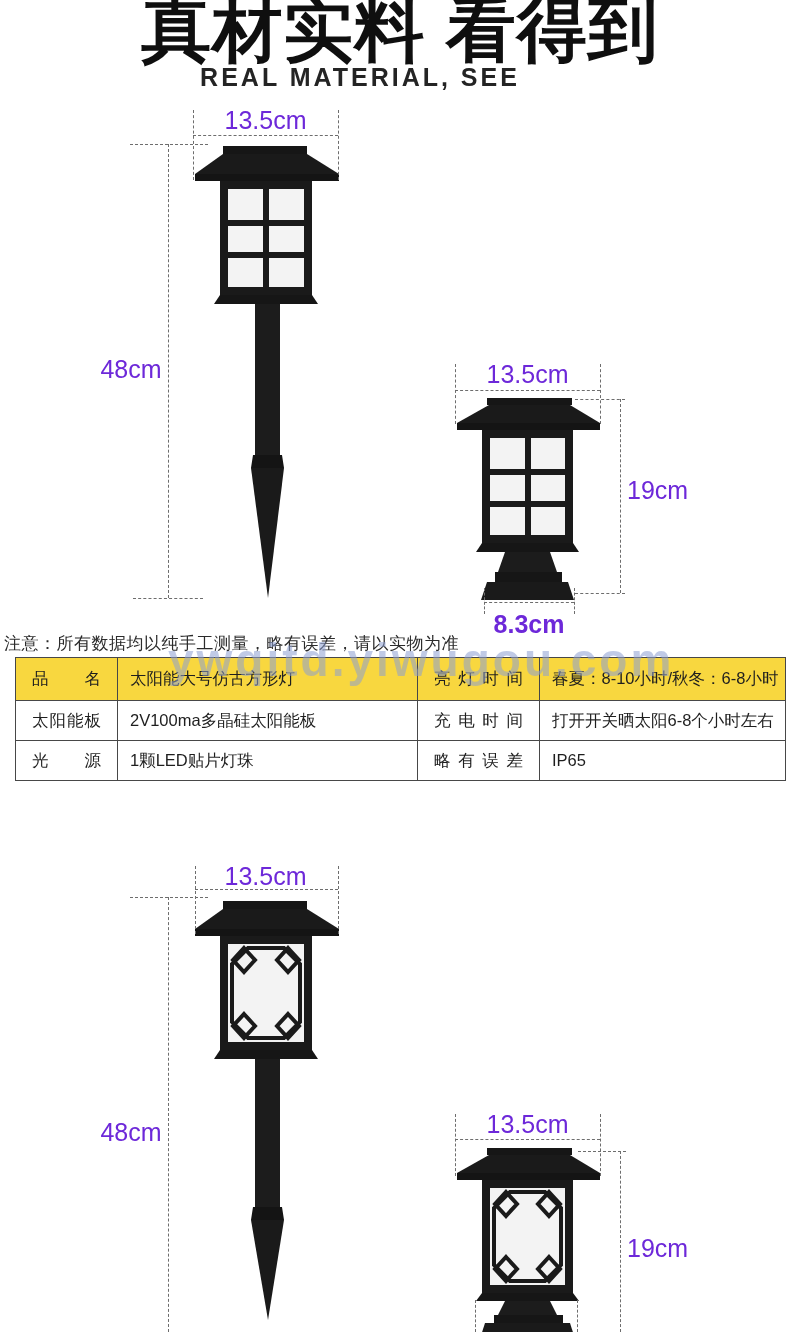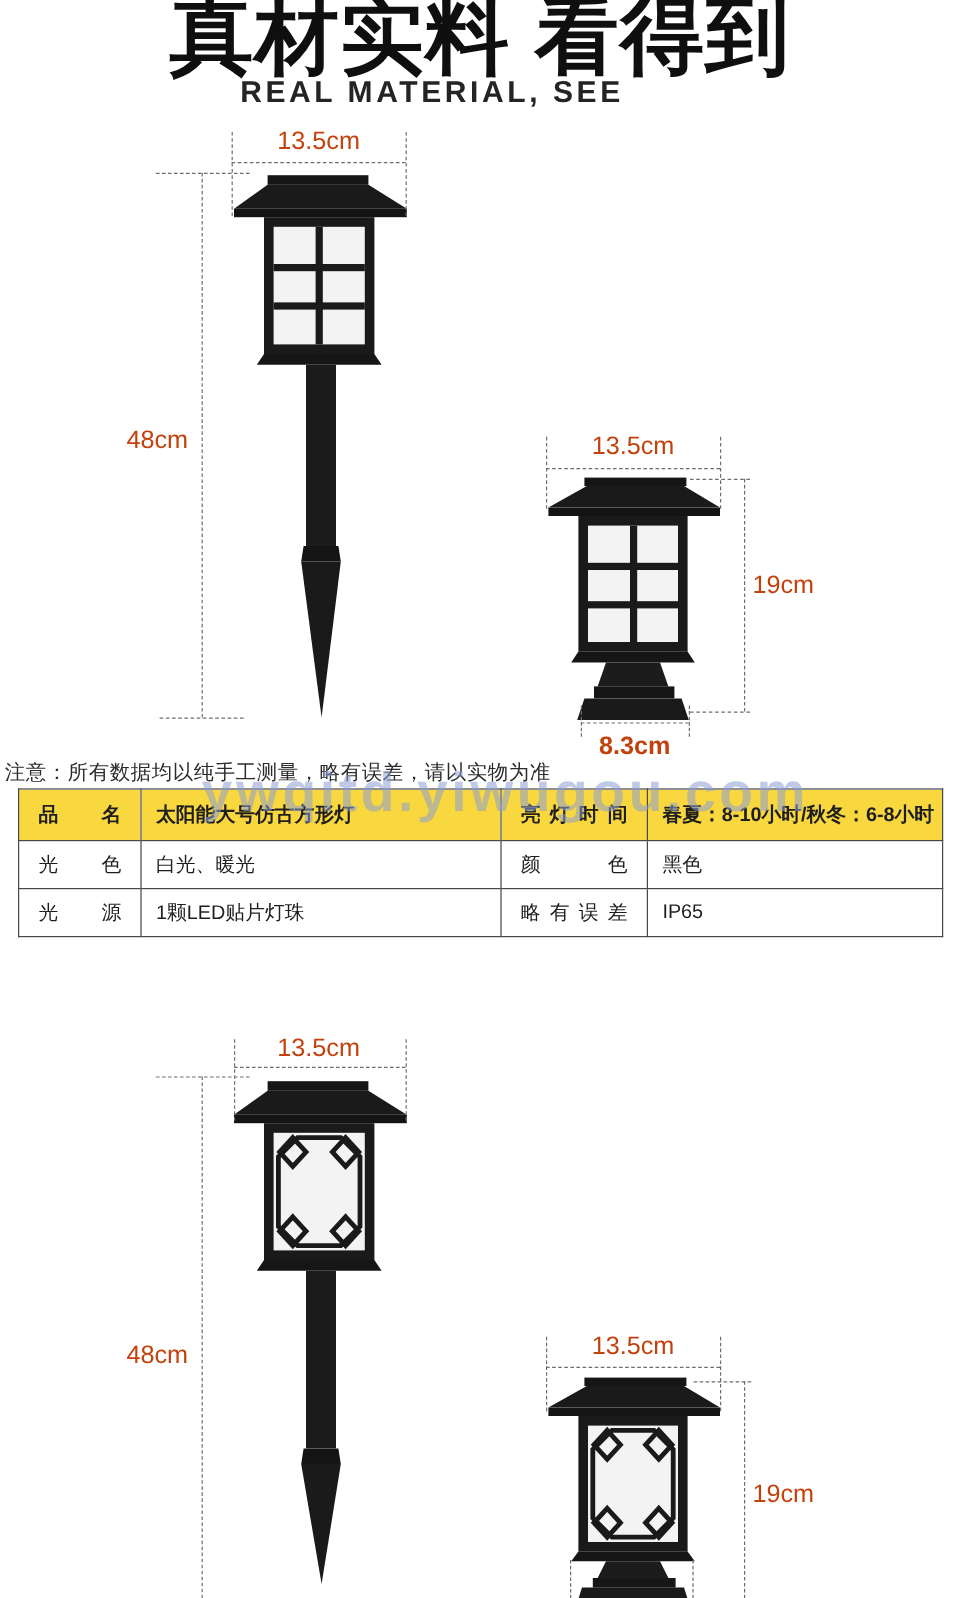--- a/index.html
+++ b/index.html
@@ -8,36 +8,36 @@
 
   
   .title{position:absolute;top:-16px;left:0;width:800px;text-align:center;
          font-size:70px;font-weight:900;color:#0f0f0f;letter-spacing:1px;white-space:nowrap;}
   .subtitle{position:absolute;top:63px;left:0;width:720px;text-align:center;
             font-size:25px;font-weight:600;color:#242424;letter-spacing:3px;}
 
   
   .dash-h{position:absolute;border-top:1.5px dashed #6d6d6d;height:0;}
   .dash-v{position:absolute;border-left:1.5px dashed #6d6d6d;width:0;}
-  .dim-label{position:absolute;font-size:21px;color:#c2410c;text-align:center;white-space:nowrap;}
+  .dim-label{position:absolute;font-size:25px;color:#6d28d9;text-align:center;white-space:nowrap;}
   .dim-label.right{text-align:center;}
 
   
   .note{position:absolute;left:4px;top:632px;font-size:17px;color:#2b2b2b;letter-spacing:0.5px;}
 
   
   .watermark{position:absolute;left:168px;top:633px;width:640px;font-size:46px;font-weight:700;
              color:rgba(140,158,210,0.55);letter-spacing:3px;white-space:nowrap;pointer-events:none;}
 
   
   .spec{position:absolute;left:15px;top:657px;width:770px;border-collapse:collapse;
         table-layout:fixed;font-size:16.5px;color:#1e1e1e;}
   .spec td{border:1.6px solid #474747;padding:2px 12px;height:35px;vertical-align:middle;
            overflow:hidden;white-space:nowrap;}
-  .spec tr.hdr td{background:#F8D73F;height:38px;font-weight:700;}
+  .spec tr.hdr td{background:#F8D73F;height:38px;font-weight:400;}
   .spec td.lbl{text-align:justify;text-align-last:justify;padding:0 16px;}
   .spec col.c1{width:102px;} .spec col.c2{width:300px;}
   .spec col.c3{width:122px;} .spec col.c4{width:246px;}
 
   .lamp{position:absolute;}
 </style>
 </head>
 <body>
 
 <div class="page">
@@ -107,24 +107,24 @@
         <col class="c4">
       </colgroup>
     <tbody>
         <tr class="hdr">
       <td class="lbl">品名</td>
       <td>太阳能大号仿古方形灯</td>
       <td class="lbl">亮灯时间</td>
       <td>春夏：8-10小时/秋冬：6-8小时</td>
     </tr>
     <tr>
-      <td class="lbl">光色</td>
-      <td>白光、暖光</td>
-      <td class="lbl">颜色</td>
-      <td>黑色</td>
+      <td class="lbl">太阳能板</td>
+      <td>2V100ma多晶硅太阳能板</td>
+      <td class="lbl">充电时间</td>
+      <td>打开开关晒太阳6-8个小时左右</td>
     </tr>
     <tr>
       <td class="lbl">光源</td>
       <td>1颗LED贴片灯珠</td>
       <td class="lbl">略有误差</td>
       <td>IP65</td>
     </tr>
   </tbody>
     </table>
 

